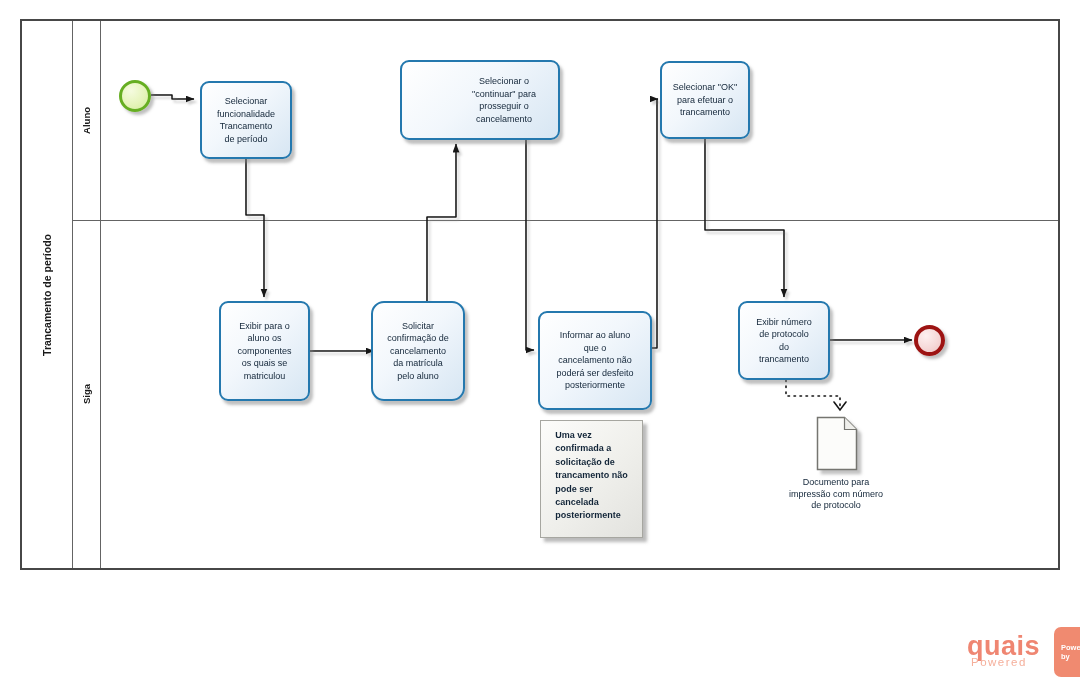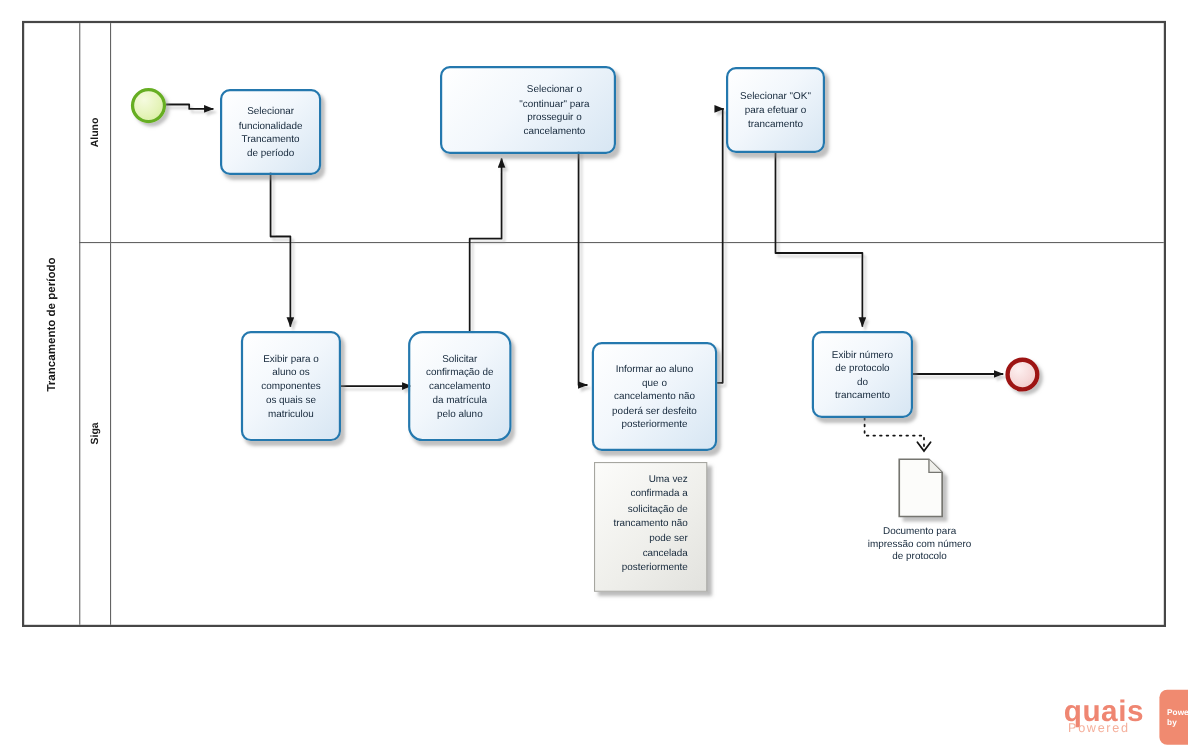--- a/index.html
+++ b/index.html
@@ -33,22 +33,22 @@
   .event{border-radius:50%;box-shadow:3px 3px 3px rgba(130,130,130,.5);}
   .event.start{left:119px;top:80px;width:26px;height:26px;border:3px solid #66ae22;
                background:radial-gradient(circle at 35% 30%,#f5fbdf 0%,#e6f4bb 55%,#d3ec9b 100%);}
   .event.end{left:914px;top:325px;width:23px;height:23px;border:4px solid #9d1413;
              background:radial-gradient(circle at 35% 30%,#fdf0f0 0%,#f6d9d9 55%,#eec2c2 100%);}
 
   
   .note{left:540px;top:420px;width:103px;height:118px;border:1px solid #a6a6a0;
         background:linear-gradient(135deg,#fcfcfa 0%,#efefeb 55%,#e2e2de 100%);
         box-shadow:4px 4px 3px rgba(120,120,120,.5);
-        color:#132639;font-size:9px;line-height:13.4px;text-align:right;
-        display:flex;align-items:flex-start;justify-content:center;padding-top:8px;box-sizing:border-box;}
+        color:#132639;font-size:9px;line-height:13.4px;text-align:left;
+        display:flex;align-items:flex-start;justify-content:center;padding-top:8px;box-sizing:border-box;font-weight:bold;}
   .note-label{white-space:pre-line;}
 
   
   .doc-label{left:765px;top:477px;width:142px;color:#132639;font-size:9px;line-height:11.5px;
              text-align:center;white-space:pre-line;}
 
   
   svg.layer{left:0;top:0;width:1080px;height:683px;pointer-events:none;}
   svg.layer .hit{pointer-events:all;}
 

